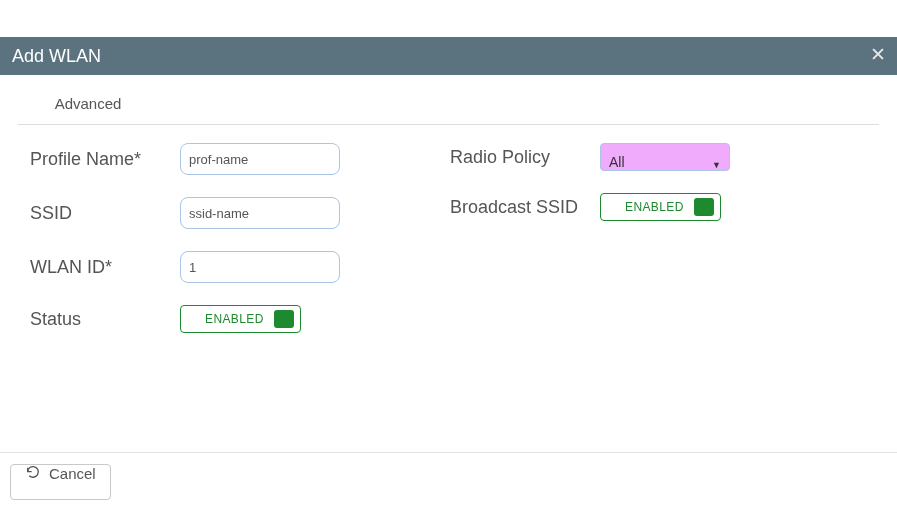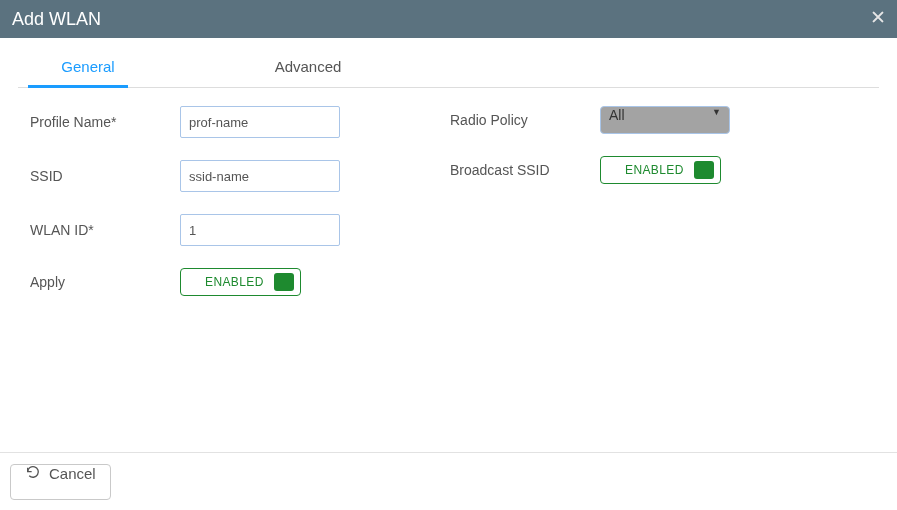--- a/index.html
+++ b/index.html
@@ -14,20 +14,21 @@
       position: relative;
     }
     .titlebar {
       background: #5b727f;
       color: #fff;
       height: 38px;
       display: flex;
       align-items: center;
       padding: 0 12px;
       justify-content: space-between;
+      margin-top: 37px;
     }
     .titlebar .title {
       font-size: 18px;
       font-weight: 500;
     }
     .close-icon {
       font-size: 16px;
       cursor: pointer;
       color: #e6e6e6;
     }
@@ -73,43 +74,43 @@
       gap: 22px;
       min-width: 360px;
     }
     .field {
       display: flex;
       align-items: center;
     }
     .field-label {
       width: 150px;
       color: #555;
-      font-size: 14px;
+      font-size: 18px;
     }
     .text-input {
       width: 160px;
       height: 32px;
       border: 1px solid #a9c5e8;
-      border-radius: 2px;
+      border-radius: 8px;
       padding: 0 8px;
       font-size: 13px;
       color: #555;
       outline: none;
     }
     .select-wrap {
       width: 130px;
       height: 28px;
       border: 1px solid #a9c5e8;
       border-radius: 4px;
       display: flex;
-      align-items: flex-start;
+      align-items: flex-end;
       justify-content: space-between;
       padding: 0 8px;
       cursor: pointer;
-      background: #a3a3a3;
+      background: #f0abfc;
       font-size: 14px;
       color: #333;
     }
     .caret-down {
       font-size: 9px;
       color: #333;
     }
     .toggle {
       display: inline-flex;
       align-items: center;
@@ -180,23 +181,20 @@
 <div class="titlebar">
   <span class="title">Add WLAN</span>
   <span class="close-icon">
     <svg viewBox="0 0 16 16" width="14" height="14" fill="currentColor">
         <path d="M3 3l10 10M13 3L3 13" stroke="currentColor" stroke-width="2.4" stroke-linecap="round"></path>
       </svg>
   </span>
 </div>
 
 <div class="tabs">
-  <div class="tab active">
-    <span>General</span>
-  </div>
   <div class="tab">
     <span>Advanced</span>
   </div>
 </div>
 
 <div class="content">
   <div class="col">
 
     <div class="field">
       <span class="field-label">Profile Name*</span>
@@ -207,21 +205,21 @@
       <span class="field-label">SSID</span>
       <input type="text" class="text-input" value="ssid-name" style="">
     </div>
 
     <div class="field">
       <span class="field-label">WLAN ID*</span>
       <input type="text" class="text-input" value="1" style="">
     </div>
 
     <div class="field">
-      <span class="field-label">Apply</span>
+      <span class="field-label">Status</span>
       <div class="toggle">
         <span class="toggle-label">ENABLED</span>
         <span class="toggle-knob"></span>
       </div>
     </div>
 
   </div>
 
   <div class="col">
 

